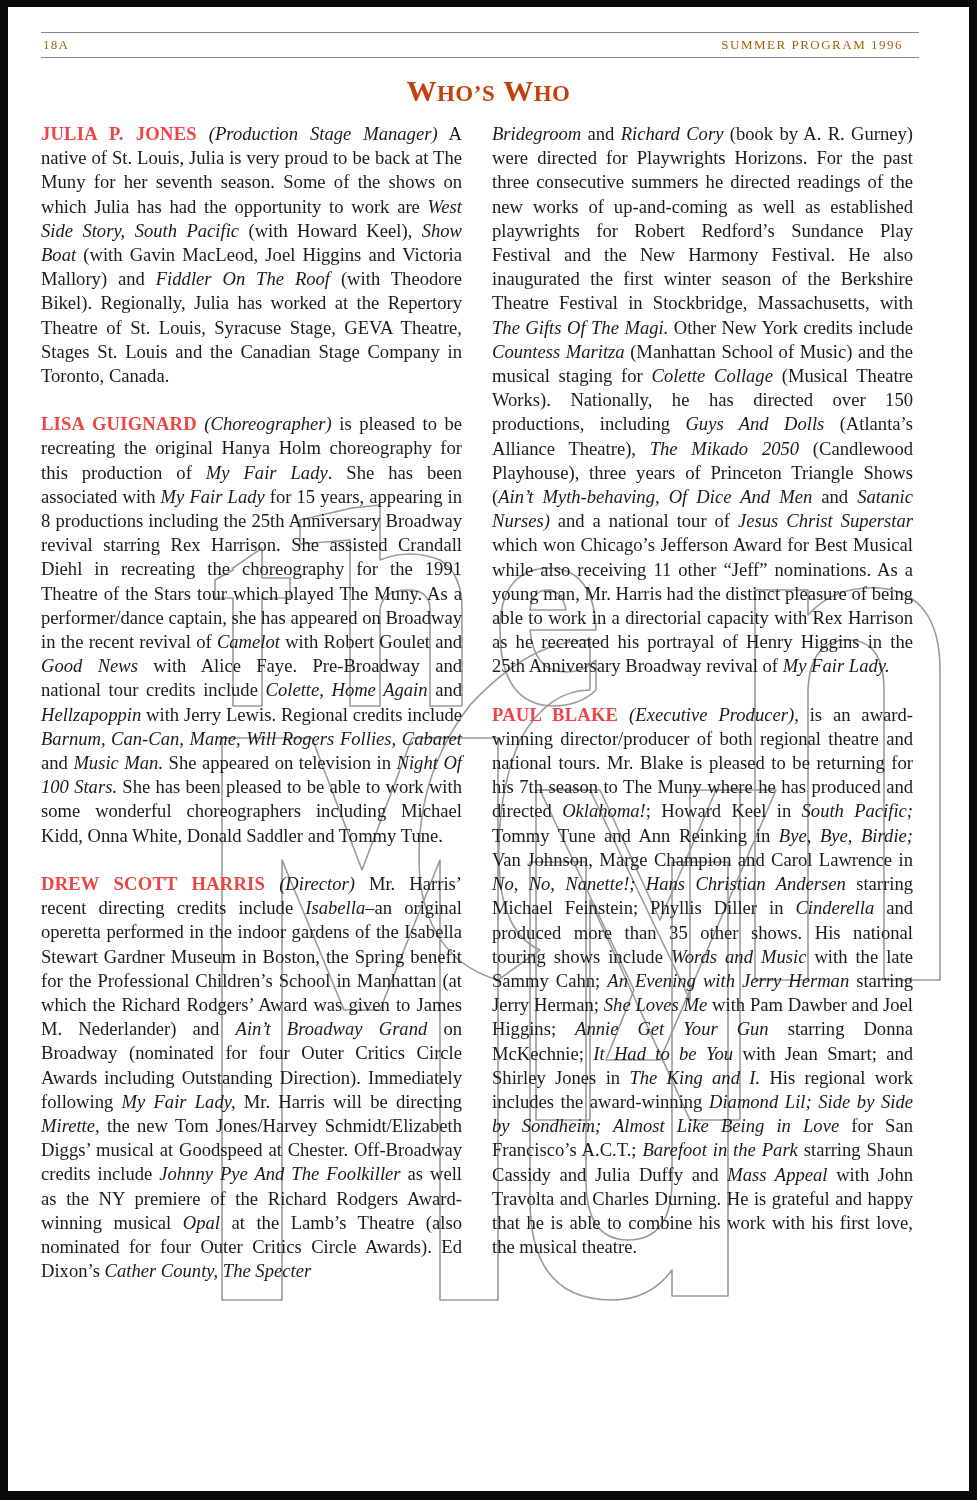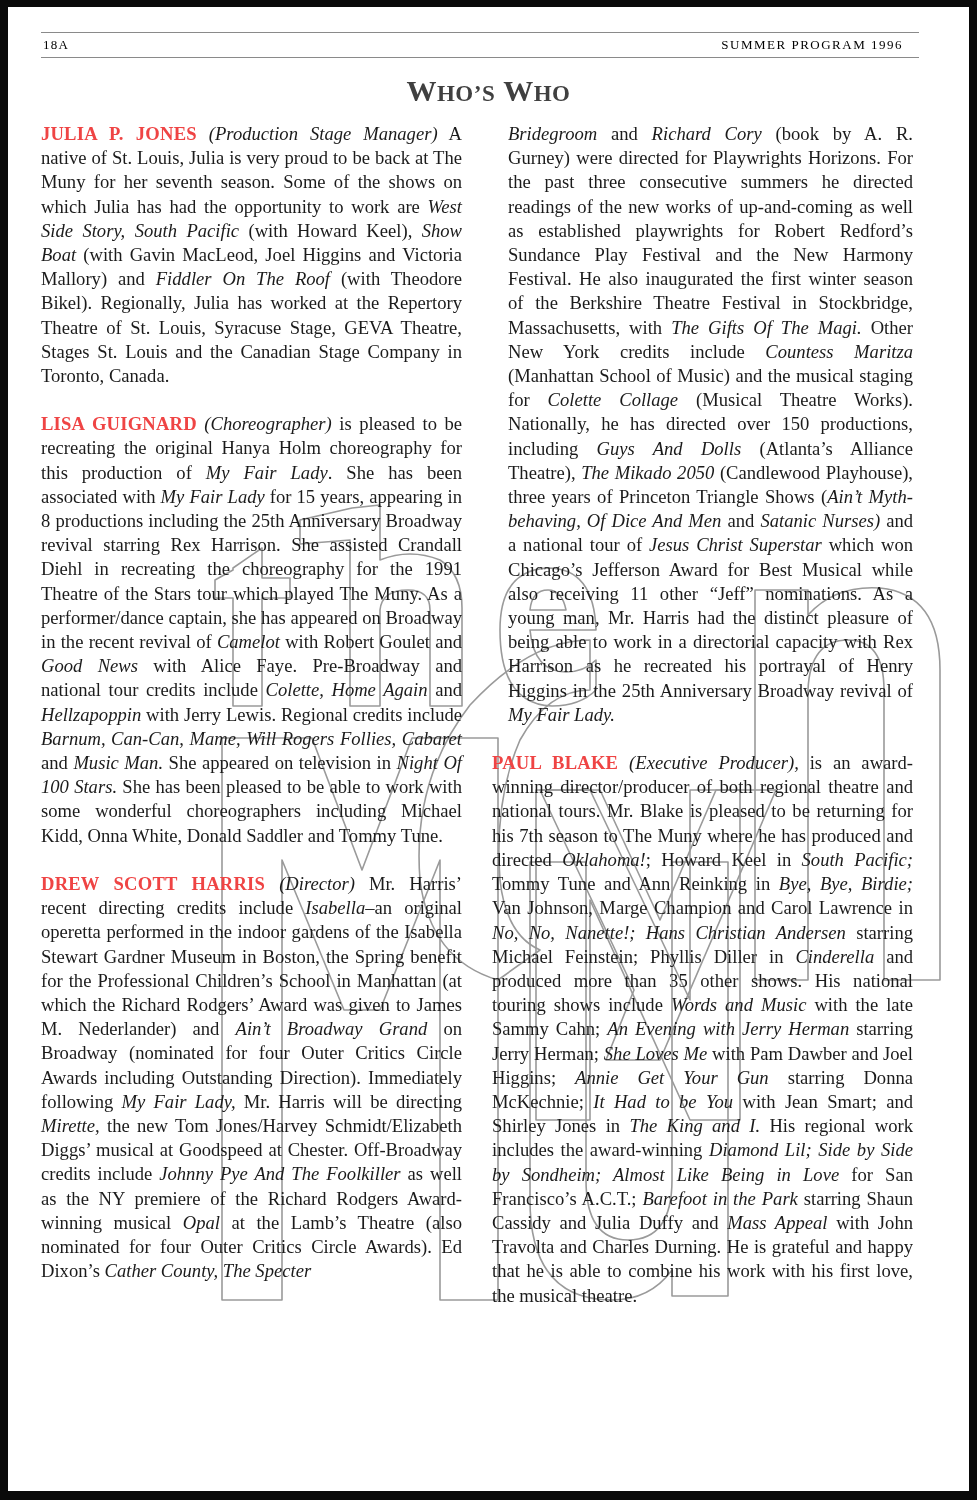--- a/index.html
+++ b/index.html
@@ -6,28 +6,28 @@
   body { width: 977px; height: 1500px; position: relative; overflow: hidden; }
   .frame {
     position: absolute; left: 0; top: 0; width: 977px; height: 1500px;
     box-sizing: border-box; border: 8px solid #0a0a0a; border-top-width: 7px; border-bottom-width: 9px;
     background: #ffffff;
   }
   .page-header {
     position: absolute; left: 41px; top: 32px; width: 878px; height: 24px;
     border-top: 1.5px solid #8a8a8a; border-bottom: 1.5px solid #8a8a8a;
     font-family: "Liberation Serif", "DejaVu Serif", serif;
-    font-size: 13px; letter-spacing: 1.2px; color: #000000;
+    font-size: 13px; letter-spacing: 1.2px; color: #a16207;
   }
   .page-header .folio { position: absolute; left: 2px; top: 4px; }
   .page-header .running-head { position: absolute; right: 16px; top: 4px; letter-spacing: 1.5px; }
   .title {
     position: absolute; left: 0; top: 74px; width: 977px; text-align: center;
     font-family: "Liberation Serif", "DejaVu Serif", serif;
-    font-weight: bold; font-size: 30px; color: #404040; letter-spacing: 0.5px;
+    font-weight: bold; font-size: 30px; color: #c2410c; letter-spacing: 0.5px;
   }
   .title .big { font-size: 30px; }
   .title .small { font-size: 23px; }
   .column {
     position: absolute; top: 122px; width: 421px;
     font-family: "Liberation Serif", "DejaVu Serif", serif;
     font-size: 18.6px; line-height: 24.2px; color: #1b1b1b;
     text-align: justify; hyphens: none;
   }
   .col-left { left: 41px; }
@@ -84,19 +84,19 @@
       <p><span class="name">JULIA P. JONES</span> <span class="role">(Production Stage Manager)</span><span> A native of St. Louis, Julia is very proud to be back at The Muny for her seventh season. Some of the shows on which Julia has had the opportunity to work are </span><i>West Side Story, South Pacific</i><span> (with Howard Keel), </span><i>Show Boat</i><span> (with Gavin MacLeod, Joel Higgins and Victoria Mallory) and </span><i>Fiddler On The Roof</i><span> (with Theodore Bikel). Regionally, Julia has worked at the Repertory Theatre of St. Louis, Syracuse Stage, GEVA Theatre, Stages St. Louis and the Canadian Stage Company in Toronto, Canada.</span></p>
     </div>
     <div class="bio">
       <p><span class="name">LISA GUIGNARD</span> <span class="role">(Choreographer)</span><span>  is pleased to be recreating the original Hanya Holm choreography for this production of </span><i>My Fair Lady</i><span>. She has been associated with </span><i>My Fair Lady</i><span> for 15 years, appearing in 8 productions including the 25th Anniversary Broadway revival starring Rex Harrison. She assisted Crandall Diehl in recreating the choreography for the 1991 Theatre of the Stars tour which played The Muny. As a performer/dance captain, she has appeared on Broadway in the recent revival of </span><i>Camelot</i><span> with Robert Goulet and </span><i>Good News</i><span> with Alice Faye. Pre-Broadway and national tour credits include </span><i>Colette, Home Again</i><span> and </span><i>Hellzapoppin</i><span> with Jerry Lewis. Regional credits include </span><i>Barnum, Can-Can, Mame, Will Rogers Follies, Cabaret</i><span> and </span><i>Music Man.</i><span> She appeared on television in </span><i>Night Of 100 Stars.</i><span> She has been pleased to be able to work with some wonderful choreographers including Michael Kidd, Onna White, Donald Saddler and Tommy Tune.</span></p>
     </div>
     <div class="bio">
       <p><span class="name">DREW SCOTT HARRIS</span> <span class="role">(Director)</span><span> Mr. Harris’ recent directing credits include </span><i>Isabella</i><span>–an original operetta performed in the indoor gardens of the Isabella Stewart Gardner Museum in Boston, the Spring benefit for the Professional Children’s School in Manhattan (at which the Richard Rodgers’ Award was given to James M. Nederlander) and </span><i>Ain’t Broadway Grand</i><span> on Broadway (nominated for four Outer Critics Circle Awards including Outstanding Direction). Immediately following </span><i>My Fair Lady,</i><span> Mr. Harris will be directing </span><i>Mirette,</i><span> the new Tom Jones/Harvey Schmidt/Elizabeth Diggs’ musical at Goodspeed at Chester. Off-Broadway credits include </span><i>Johnny Pye And The Foolkiller</i><span> as well as the NY premiere of the Richard Rodgers Award-winning musical </span><i>Opal</i><span> at the Lamb’s Theatre (also nominated for four Outer Critics Circle Awards). Ed Dixon’s </span><i>Cather County, The Specter </i></p>
     </div>
   </div>
 <div class="column col-right" id="col-right">
-    <div class="bio" style="margin-bottom: 24px; margin-left: 16px;">
+    <div class="bio" style="margin-bottom: 24px;">
       <p><i>Bridegroom</i><span> and </span><i>Richard Cory</i><span> (book by A. R. Gurney) were directed for Playwrights Horizons. For the past three consecutive summers he directed readings of the new works of up-and-coming as well as established playwrights for Robert Redford’s Sundance Play Festival and the New Harmony Festival. He also inaugurated the first winter season of the Berkshire Theatre Festival in Stockbridge, Massachusetts, with </span><i>The Gifts Of The Magi.</i><span> Other New York credits include </span><i>Countess Maritza</i><span> (Manhattan School of Music) and the musical staging for </span><i>Colette Collage</i><span> (Musical Theatre Works). Nationally, he has directed over 150 productions, including </span><i>Guys And Dolls</i><span> (Atlanta’s Alliance Theatre), </span><i>The Mikado 2050</i><span> (Candlewood Playhouse), three years of Princeton Triangle Shows (</span><i>Ain’t Myth-behaving, Of Dice And Men</i><span> and </span><i>Satanic Nurses)</i><span> and a national tour of </span><i>Jesus Christ Superstar</i><span> which won Chicago’s Jefferson Award for Best Musical while also receiving 11 other “Jeff” nominations. As a young man, Mr. Harris had the distinct pleasure of being able to work in a directorial capacity with Rex Harrison as he recreated his portrayal of Henry Higgins in the 25th Anniversary Broadway revival of </span><i>My Fair Lady.</i></p>
     </div>
     <div class="bio">
       <p><span class="name">PAUL BLAKE</span> <span class="role">(Executive Producer),</span><span> is an award-winning director/producer of both regional theatre and national tours. Mr. Blake is pleased to be returning for his 7th season to The Muny where he has produced and directed </span><i>Oklahoma!</i><span>; Howard Keel in </span><i>South Pacific;</i><span> Tommy Tune and Ann Reinking in </span><i>Bye, Bye, Birdie;</i><span> Van Johnson, Marge Champion and Carol Lawrence in </span><i>No, No, Nanette!; Hans Christian Andersen</i><span> starring Michael Feinstein; Phyllis Diller in </span><i>Cinderella</i><span> and produced more than 35 other shows. His national touring shows include </span><i>Words and Music</i><span> with the late Sammy Cahn; </span><i>An Evening with Jerry Herman</i><span> starring Jerry Herman; </span><i>She Loves Me</i><span> with Pam Dawber and Joel Higgins; </span><i>Annie Get Your Gun</i><span> starring Donna McKechnie; </span><i>It Had to be You</i><span> with Jean Smart; and Shirley Jones in </span><i>The King and I.</i><span> His regional work includes the award-winning </span><i>Diamond Lil; Side by Side by Sondheim; Almost Like Being in Love</i><span> for San Francisco’s A.C.T.; </span><i>Barefoot in the Park</i><span> starring Shaun Cassidy and Julia Duffy and </span><i>Mass Appeal</i><span> with John Travolta and Charles Durning. He is grateful and happy that he is able to combine his work with his first love, the musical theatre.</span></p>
     </div>
   </div>
 
 </body></html>

